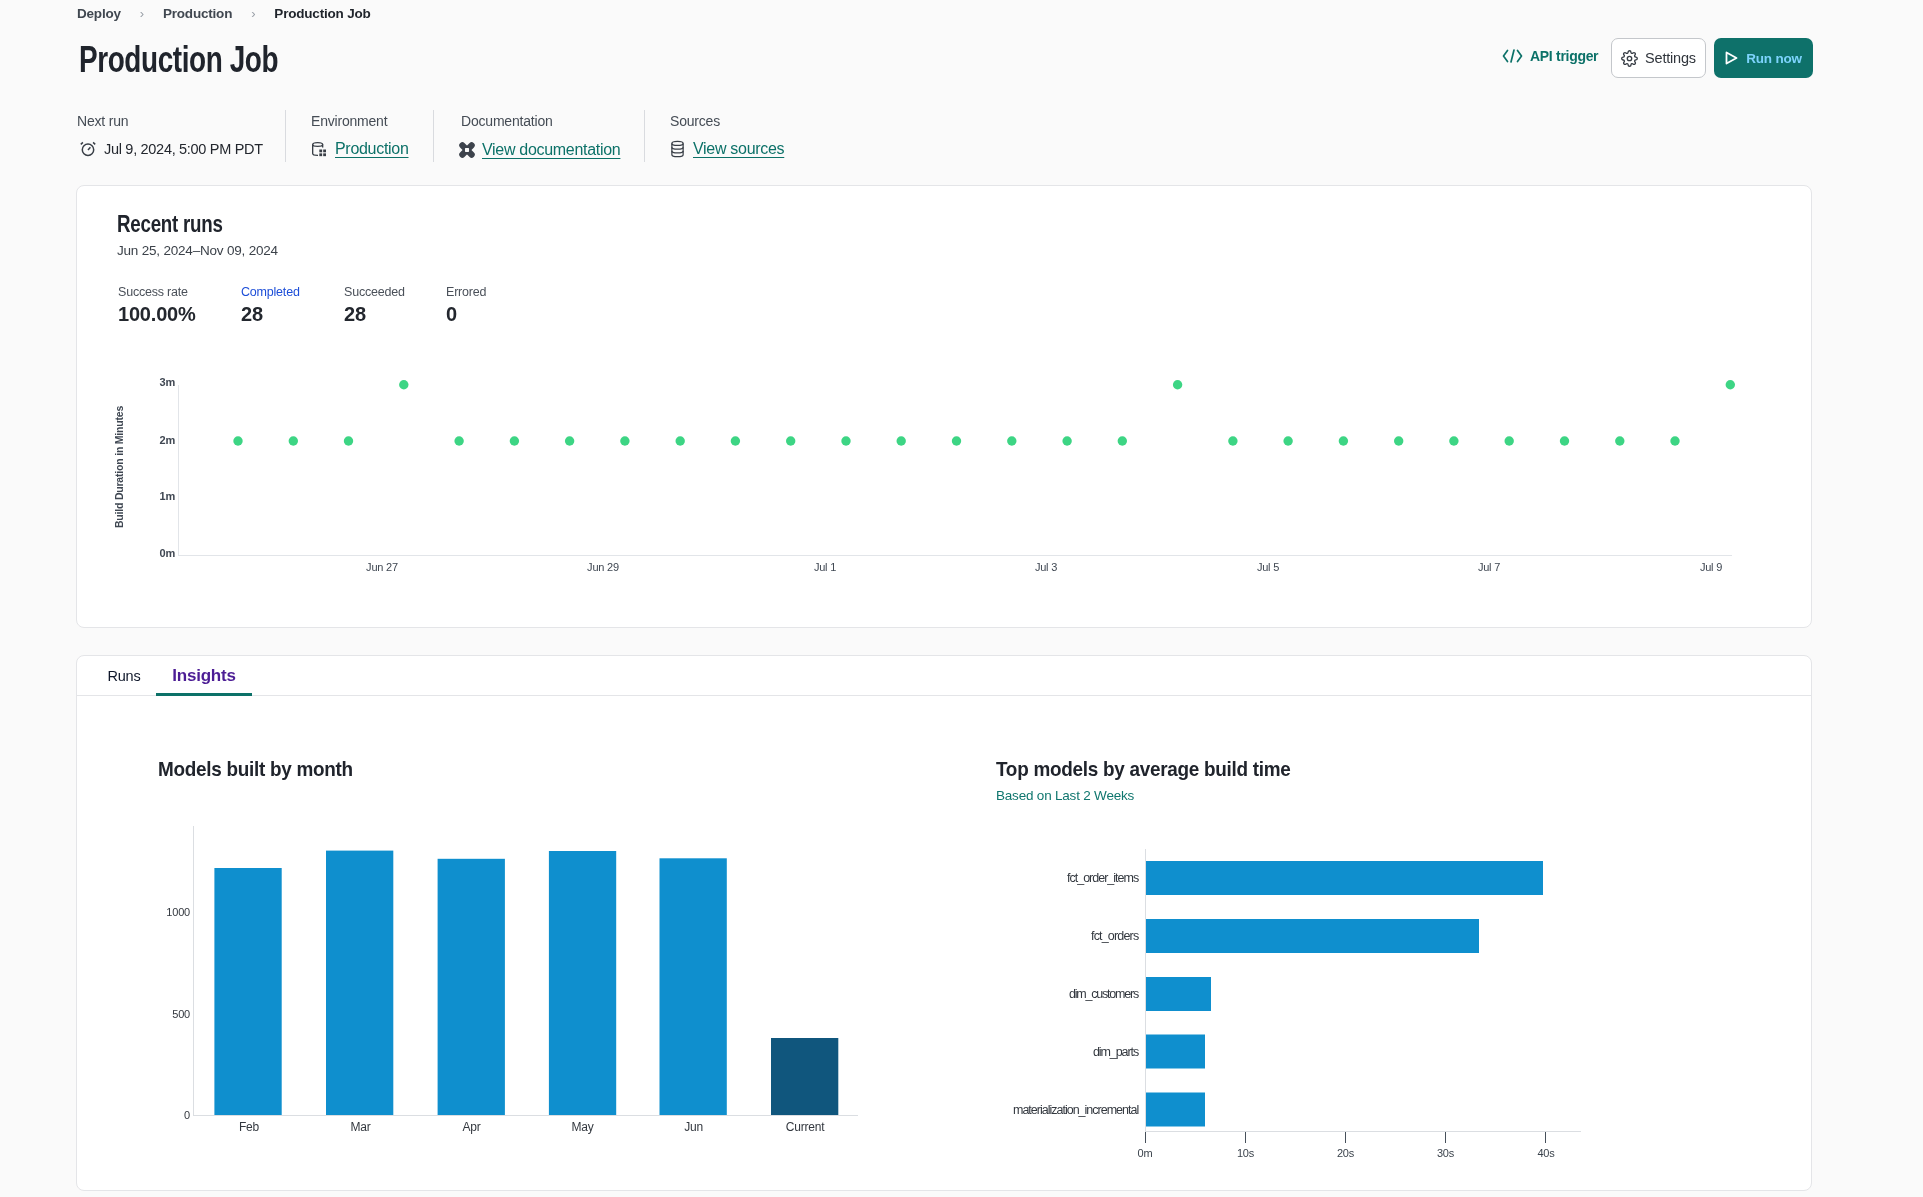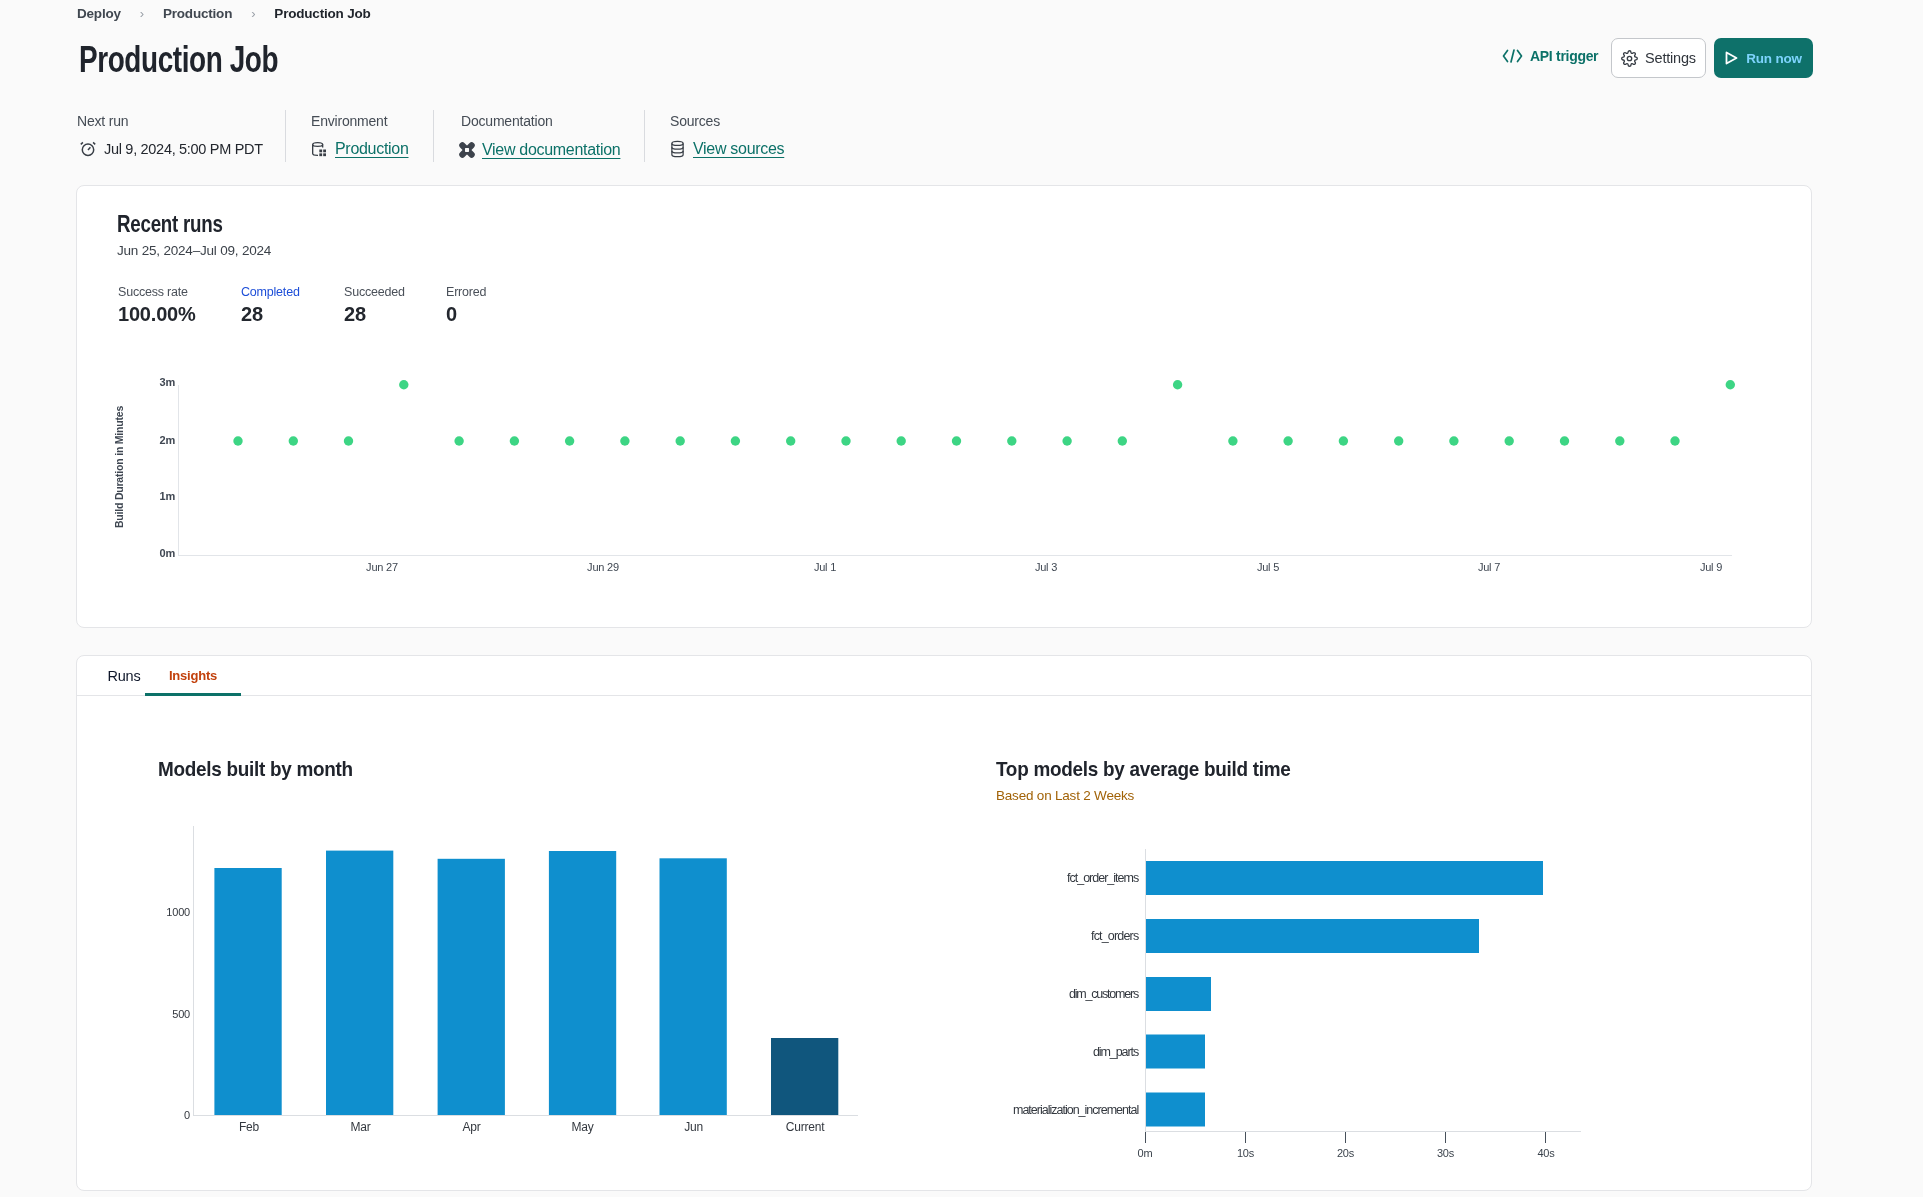--- a/index.html
+++ b/index.html
@@ -103,21 +103,21 @@
         <path d="M3 5 L3 23 C3 24.8 7 26.2 12 26.2 C17 26.2 21 24.8 21 23 L21 5"></path>
         <path d="M3 11 C3 12.8 7 14.2 12 14.2 C17 14.2 21 12.8 21 11"></path>
         <path d="M3 17 C3 18.8 7 20.2 12 20.2 C17 20.2 21 18.8 21 17"></path>
       </g>
     </svg>
     <a class="link" style="font-size:16px;">View sources</a>
   </div>
 
   <div class="card" style="left:76px; top:185px; width:1736px; height:443px;"></div>
   <div class="abs" style="left:117px; top:210px; font-size:24px; font-weight:bold; color:#20242c; letter-spacing:-0.3px; transform:scaleX(0.78); transform-origin:left top;">Recent runs</div>
-  <div class="abs" style="left:117px; top:243px; font-size:13.5px; color:#3c424a;">Jun 25, 2024–Jul 09, 2024</div>
+  <div class="abs" style="left:117px; top:243px; font-size:13.5px; color:#3c424a;">Jun 25, 2024–Nov 09, 2024</div>
 
   <div class="abs" style="left:118px; top:285px; font-size:12.5px; color:#4a5059;">Success rate</div>
   <div class="abs" style="left:118px; top:303px; font-size:20px; font-weight:bold; color:#23272e;">100.00%</div>
   <div class="abs" style="left:241px; top:285px; font-size:12.5px; color:#1d4ed8;">Completed</div>
   <div class="abs" style="left:241px; top:303px; font-size:20px; font-weight:bold; color:#23272e;">28</div>
   <div class="abs" style="left:344px; top:285px; font-size:12.5px; color:#4a5059;">Succeeded</div>
   <div class="abs" style="left:344px; top:303px; font-size:20px; font-weight:bold; color:#23272e;">28</div>
   <div class="abs" style="left:446px; top:285px; font-size:12.5px; color:#4a5059;">Errored</div>
   <div class="abs" style="left:446px; top:303px; font-size:20px; font-weight:bold; color:#23272e;">0</div>
 
@@ -168,21 +168,21 @@
       <circle cx="1488.5" cy="81" r="4.7"></circle>
       <circle cx="1543.8" cy="81" r="4.7"></circle>
       <circle cx="1599.0" cy="81" r="4.7"></circle>
       <circle cx="1654.3" cy="24.8" r="4.7"></circle>
     </g>
   </svg>
 
   <div class="card" style="left:76px; top:655px; width:1736px; height:536px;"></div>
   <div class="abs" style="left:77px; top:656px; width:1734px; height:40px; border-bottom:1px solid #e4e5e8;"></div>
   <div class="abs" style="left:84px; top:656px; width:80px; height:40px; line-height:40px; text-align:center; font-size:14.5px; color:#0f172a;">Runs</div>
-  <div class="abs" style="left:145px; top:656px; width:96px; height:40px; line-height:40px; text-align:center; font-size:13px; font-weight:bold; color:#c2410c; border-bottom:3px solid #0c7168;">Insights</div>
+  <div class="abs" style="left:156px; top:656px; width:96px; height:40px; line-height:40px; text-align:center; font-size:17px; font-weight:bold; color:#4c1d95; border-bottom:3px solid #0c7168;">Insights</div>
 
   <div class="abs" style="left:158px; top:757px; font-size:21px; font-weight:bold; color:#20242c; letter-spacing:-0.3px; transform:scaleX(0.9); transform-origin:left top;">Models built by month</div>
   <svg class="abs" style="left:96px; top:810px;" width="800" height="335" viewBox="0 0 800 335">
     <line x1="97.5" y1="16" x2="97.5" y2="305" stroke="#dbdee2" stroke-width="1"></line>
     <line x1="97" y1="305.5" x2="762" y2="305.5" stroke="#dbdee2" stroke-width="1"></line>
     <g font-size="11" fill="#33383f" text-anchor="end">
       <text x="94" y="106">1000</text>
       <text x="94" y="207.5">500</text>
       <text x="94" y="309">0</text>
     </g>
@@ -198,21 +198,21 @@
       <text x="153" y="321">Feb</text>
       <text x="264.5" y="321">Mar</text>
       <text x="375.5" y="321">Apr</text>
       <text x="486.5" y="321">May</text>
       <text x="597.5" y="321">Jun</text>
       <text x="709" y="321">Current</text>
     </g>
   </svg>
 
   <div class="abs" style="left:996px; top:757px; font-size:21px; font-weight:bold; color:#20242c; letter-spacing:-0.3px; transform:scaleX(0.9); transform-origin:left top;">Top models by average build time</div>
-  <div class="abs" style="left:996px; top:788px; font-size:13.5px; color:#a16207;">Based on Last 2 Weeks</div>
+  <div class="abs" style="left:996px; top:788px; font-size:13.5px; color:#0f766e;">Based on Last 2 Weeks</div>
   <svg class="abs" style="left:950px; top:840px;" width="700" height="335" viewBox="0 0 700 335">
     <line x1="195.5" y1="9" x2="195.5" y2="292" stroke="#dbdee2" stroke-width="1"></line>
     <line x1="195" y1="291.5" x2="631" y2="291.5" stroke="#dbdee2" stroke-width="1"></line>
     <g fill="#0f8fce">
       <rect x="196" y="21" width="397" height="34"></rect>
       <rect x="196" y="79" width="333" height="34"></rect>
       <rect x="196" y="137" width="65" height="34"></rect>
       <rect x="196" y="194.5" width="59" height="34"></rect>
       <rect x="196" y="252.5" width="59" height="34"></rect>
     </g>

